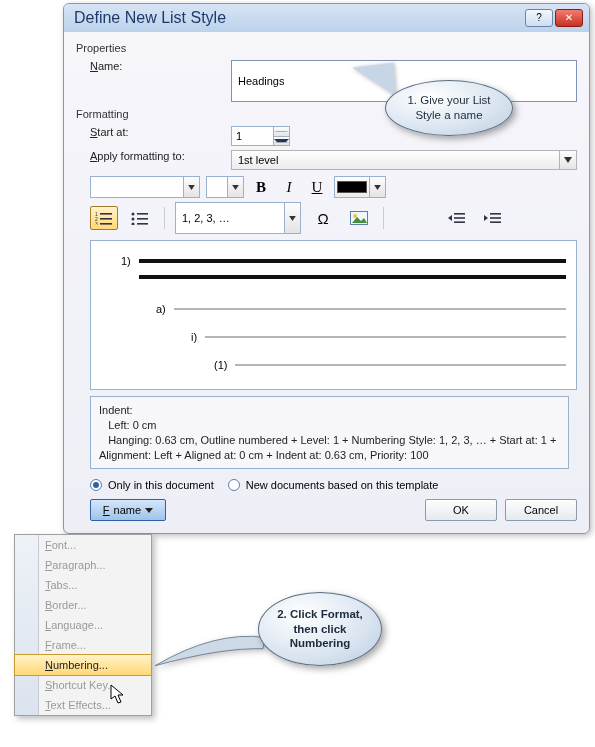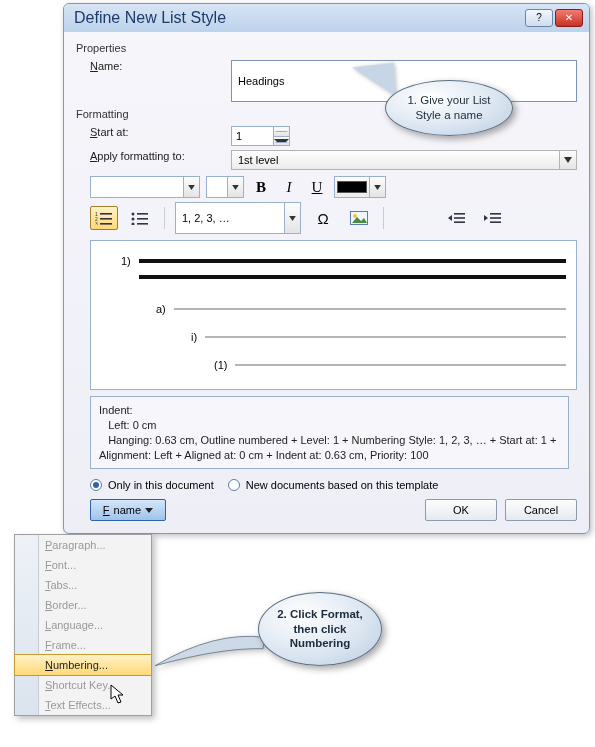--- a/index.html
+++ b/index.html
@@ -464,22 +464,22 @@
         <div class="std-btn">OK</div>
         <div class="std-btn">Cancel</div>
       </div>
     </div>
   </div>
 </div>
 
 <div class="menu">
   <div class="menu-strip"></div>
   <ul id="menu-list">
+      <li><span><span style="text-decoration:underline">F</span>ont...</span></li>
       <li><span><span style="text-decoration:underline">P</span>aragraph...</span></li>
-      <li><span><span style="text-decoration:underline">F</span>ont...</span></li>
       <li><span><span style="text-decoration:underline">T</span>abs...</span></li>
       <li><span><span style="text-decoration:underline">B</span>order...</span></li>
       <li><span><span style="text-decoration:underline">L</span>anguage...</span></li>
       <li><span><span style="text-decoration:underline">F</span>rame...</span></li>
       <li class="active"><span><span style="text-decoration:underline">N</span>umbering...</span></li>
       <li><span><span style="text-decoration:underline">S</span>hortcut Key...</span></li>
       <li><span><span style="text-decoration:underline">T</span>ext Effects...</span></li>
     </ul>
 </div>
 

